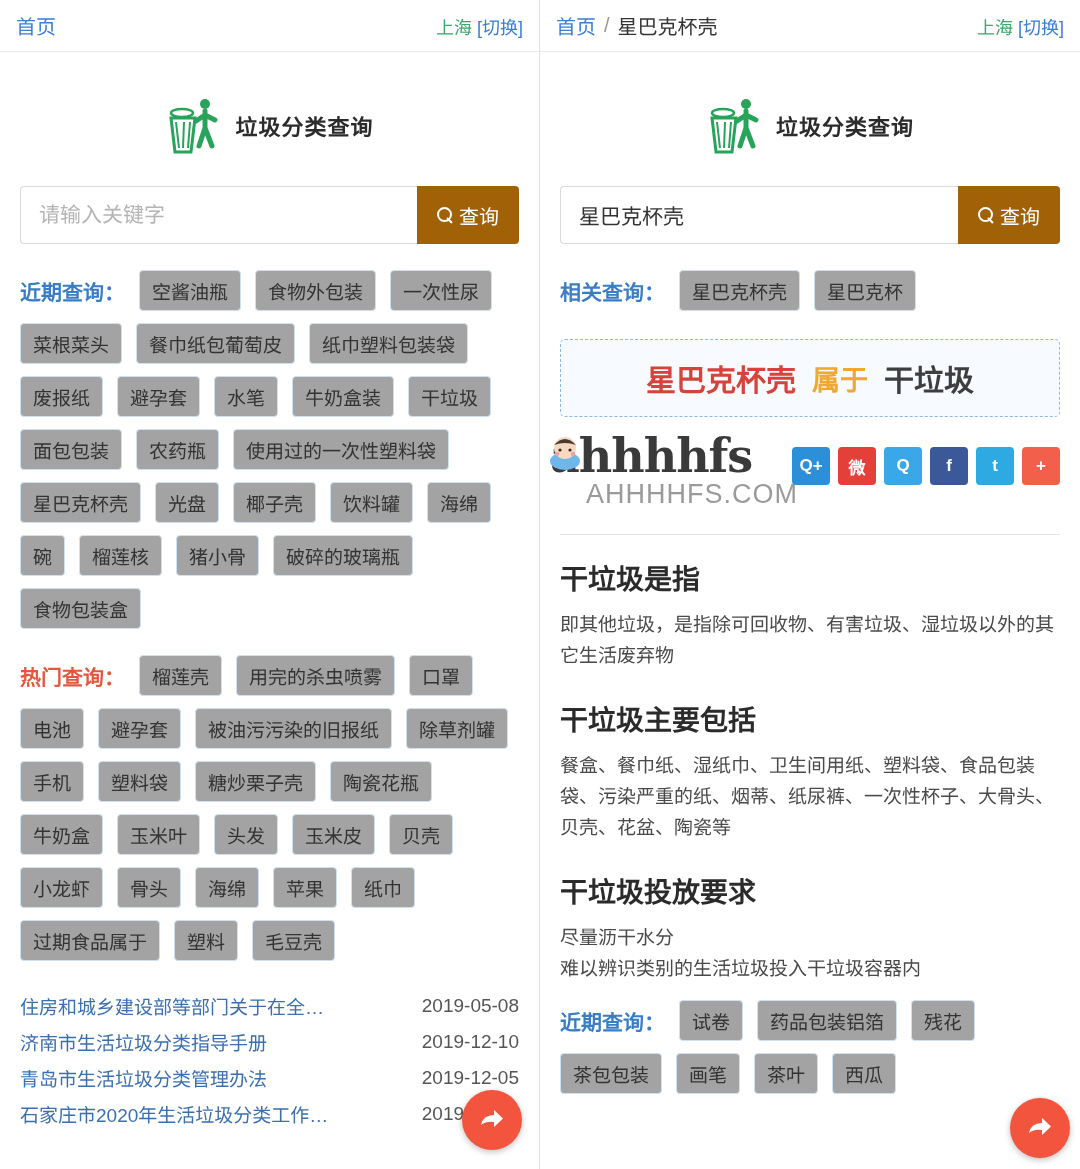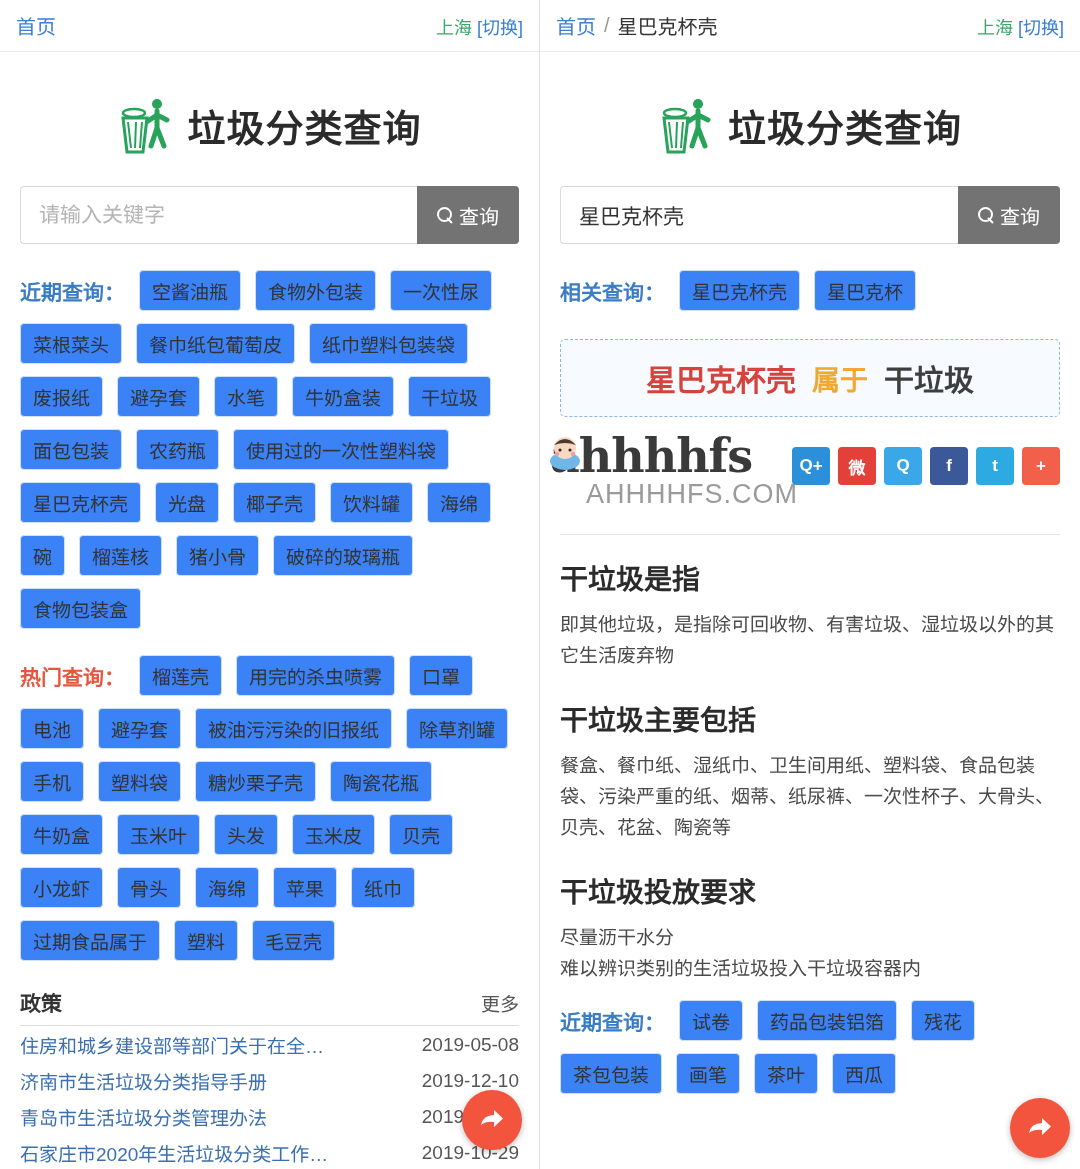--- a/index.html
+++ b/index.html
@@ -45,21 +45,21 @@
   .city-switch { color: #3a7fd5; }
 
   
   .logo-row {
     display: flex; align-items: center; justify-content: center;
     gap: 14px;
     margin-top: 42px;
   }
   .logo-icon { width: 56px; height: 62px; position: relative; }
   .logo-title {
-    font-size: 38px; color: #2b2b2b; font-weight: 600; letter-spacing: 1px; font-family: Liberation Mono, monospace;
+    font-size: 22px; color: #2b2b2b; font-weight: 600; letter-spacing: 1px; font-family: Liberation Mono, monospace;
   }
 
   
   .search-row {
     margin: 30px 20px 0 20px;
     display: flex;
     height: 58px;
   }
   .search-input {
     flex: 1;
@@ -69,21 +69,21 @@
     font-size: 21px;
     padding: 0 18px;
     color: #333;
     outline: none;
     background: #fff;
     font-family: inherit;
   }
   .search-input::placeholder { color: #b5b5b5; }
   .search-btn {
     width: 102px;
-    background: #737373;
+    background: #a16207;
     color: #fff;
     border: none;
     border-radius: 0 4px 4px 0;
     font-size: 20px;
     display: flex; align-items: center; justify-content: center;
     gap: 6px;
     cursor: pointer;
     font-family: inherit;
   }
   .mag { width: 16px; height: 16px; display:inline-block; position: relative; }
@@ -106,21 +106,21 @@
   .tag-head { font-size: 21px; font-weight: 700; }
   .tag-head.recent { color: #3b7dc4; }
   .tag-head.hot { color: #e4573d; }
   .tag-head.related { color: #3b7dc4; text-align: right; }
   .tag {
     border: 1px solid #cfe0f0;
     border-radius: 4px;
     padding: 6px 12px;
     font-size: 19px;
     color: #333;
-    background: #3b82f6;
+    background: #a3a3a3;
     white-space: nowrap;
     cursor: pointer;
   }
 
   
   .result-banner {
     margin: 28px 20px 0 20px;
     border: 1px dashed #8db6e2;
     border-radius: 5px;
     background: #f7fbff;
@@ -307,24 +307,20 @@
         <span class="tag">海绵</span>
         <span class="tag">苹果</span>
         <span class="tag">纸巾</span>
         <span class="tag">过期食品属于</span>
         <span class="tag">塑料</span>
         <span class="tag">毛豆壳</span>
       </div>
     </div>
 
     <div class="policy">
-      <div class="policy-head">
-        <span class="policy-title">政策</span>
-        <span class="policy-more">更多</span>
-      </div>
 
       <div class="policy-row">
         <span class="policy-name">住房和城乡建设部等部门关于在全…</span>
         <span class="policy-date">2019-05-08</span>
       </div>
       <div class="policy-row">
         <span class="policy-name">济南市生活垃圾分类指导手册</span>
         <span class="policy-date">2019-12-10</span>
       </div>
       <div class="policy-row">

